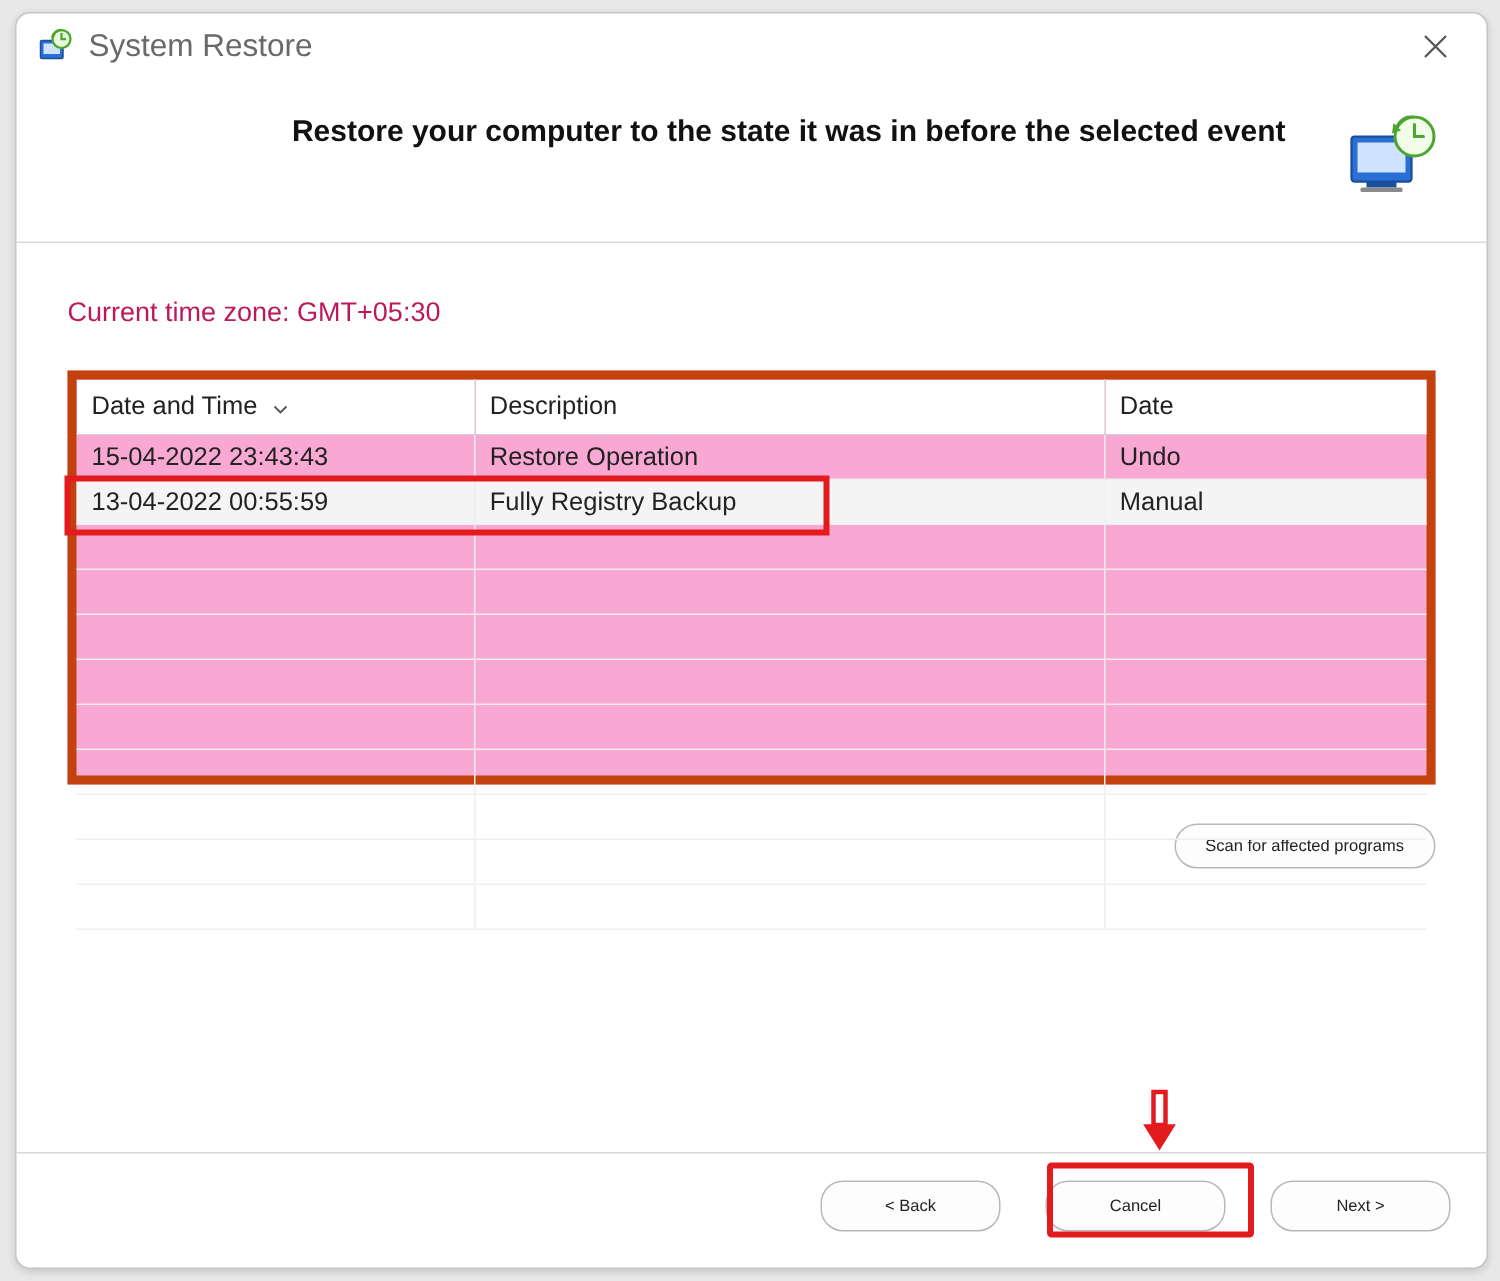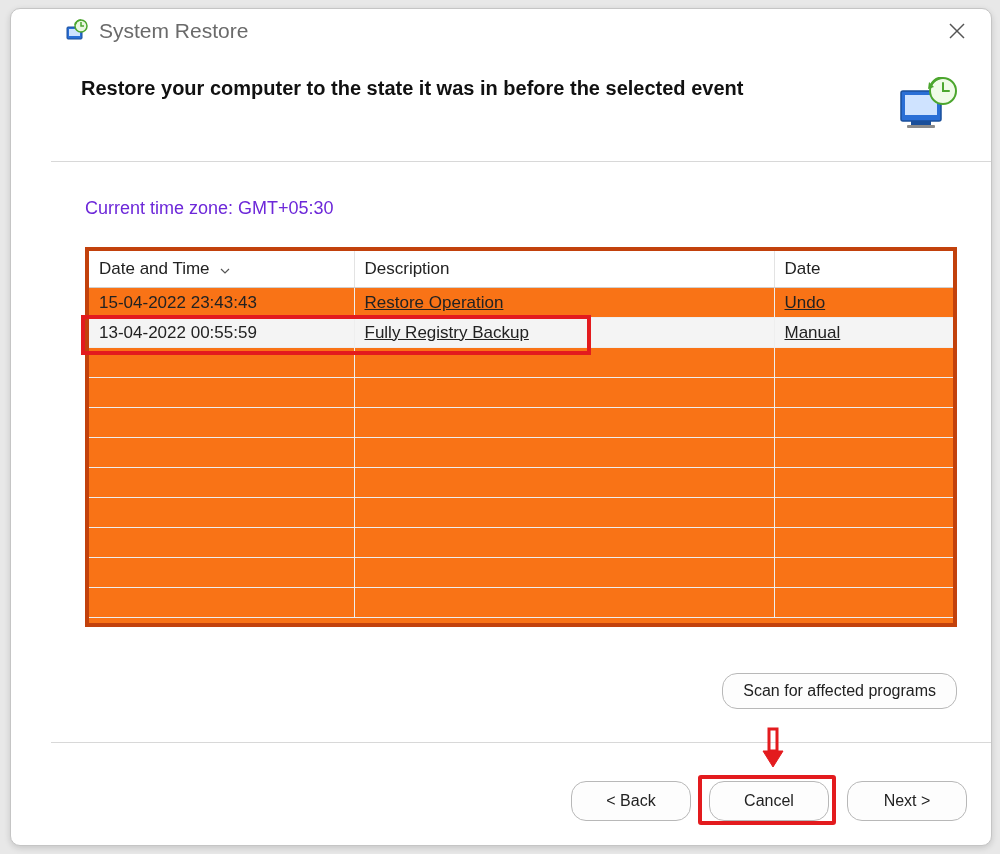--- a/index.html
+++ b/index.html
@@ -16,21 +16,20 @@
     left: 10px;
     top: 8px;
     width: 982px;
     height: 838px;
     background: #ffffff;
     border: 1px solid #c5c5c5;
     border-radius: 10px;
     box-shadow: 0 2px 6px rgba(0,0,0,0.15);
     display: flex;
     flex-direction: column;
-    padding-left: 40px;
   }
   .titlebar {
     height: 44px;
     display: flex;
     align-items: center;
     padding: 0 14px;
     border-top-left-radius: 10px;
     border-top-right-radius: 10px;
   }
   .titlebar .app-icon {
@@ -60,40 +59,41 @@
     display: flex;
     align-items: flex-start;
     border-bottom: 1px solid #d8d8d8;
   }
   .header-text {
     font-size: 20px;
     font-weight: 700;
     color: #111;
     flex: 1;
     padding-right: 40px;
+    text-align: right;
   }
   .header-icon {
     width: 64px;
     height: 54px;
   }
   .body-area {
     padding: 36px 34px 10px 34px;
     flex: 1;
     display: flex;
     flex-direction: column;
   }
   .tz-line {
     font-size: 18px;
-    color: #6d28d9;
+    color: #be185d;
     margin-bottom: 28px;
   }
   .table-wrap {
-    border: 4px solid #c2410c;
-    background: #f97316;
-    height: 380px;
+    border: 6px solid #c2410c;
+    background: #f9a8d4;
+    height: 276px;
     position: relative;
   }
   table {
     width: 100%;
     border-collapse: collapse;
     table-layout: fixed;
   }
   thead th {
     text-align: left;
     font-weight: 400;
@@ -112,55 +112,54 @@
     vertical-align: middle;
   }
   thead th + th { border-left: 1px solid #e3e3e3; margin-left: 34px; }
   tbody td {
     font-size: 17px;
     color: #222;
     padding: 4px 10px;
     height: 30px;
     border-bottom: 1px solid #eeeeee;
   }
-  tbody td + td { border-left: 1px solid #eeeeee; text-decoration: underline; }
+  tbody td + td { border-left: 1px solid #eeeeee; }
   tbody tr.sel td {
     background: #f4f4f4;
   }
   .col-date { width: 265px; }
   .col-desc { width: 420px; }
   .col-type { width: auto; }
   .highlight-row {
     position: absolute;
     border: 4px solid #e31b1e;
     pointer-events: none;
   }
   .scan-row {
     display: flex;
     justify-content: flex-end;
     margin-top: 26px;
   }
   .btn {
-    font-size: 16px;
+    font-size: 11px;
     color: #222;
     background: #fdfdfd;
     border: 1px solid #b8b8b8;
     border-radius: 15px;
     padding: 8px 20px;
     cursor: pointer;
     min-width: 100px;
     text-align: center;
-    margin-top: 20px;
   }
   .footer {
     border-top: 1px solid #d8d8d8;
     padding: 18px 24px 24px 24px;
     display: flex;
     justify-content: flex-end;
-    gap: 18px;
+    gap: 30px;
     position: relative;
   }
   .footer .btn { min-width: 120px; padding: 10px 20px; }
   .next-highlight {
     position: absolute;
     border: 4px solid #e31b1e;
     border-radius: 3px;
     pointer-events: none;
   }
   .arrow-annot {

